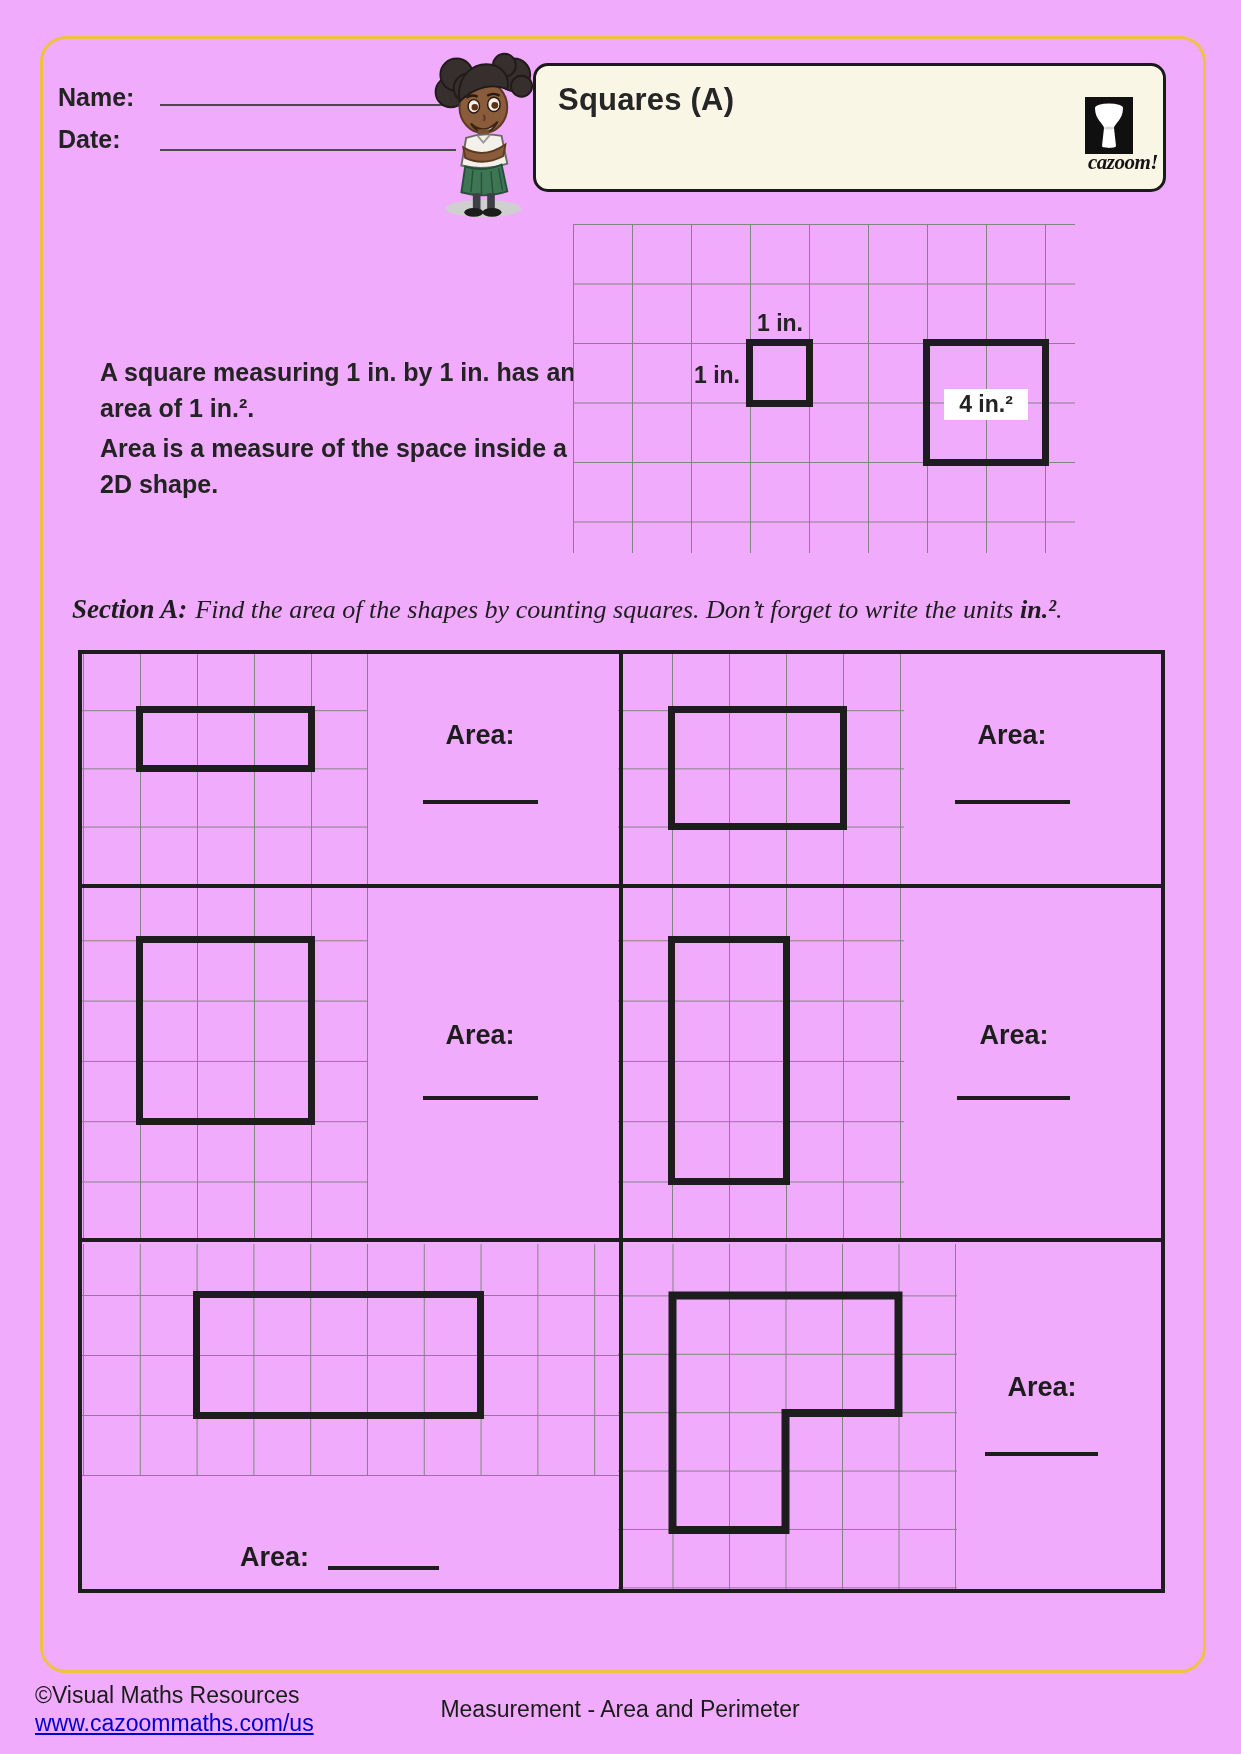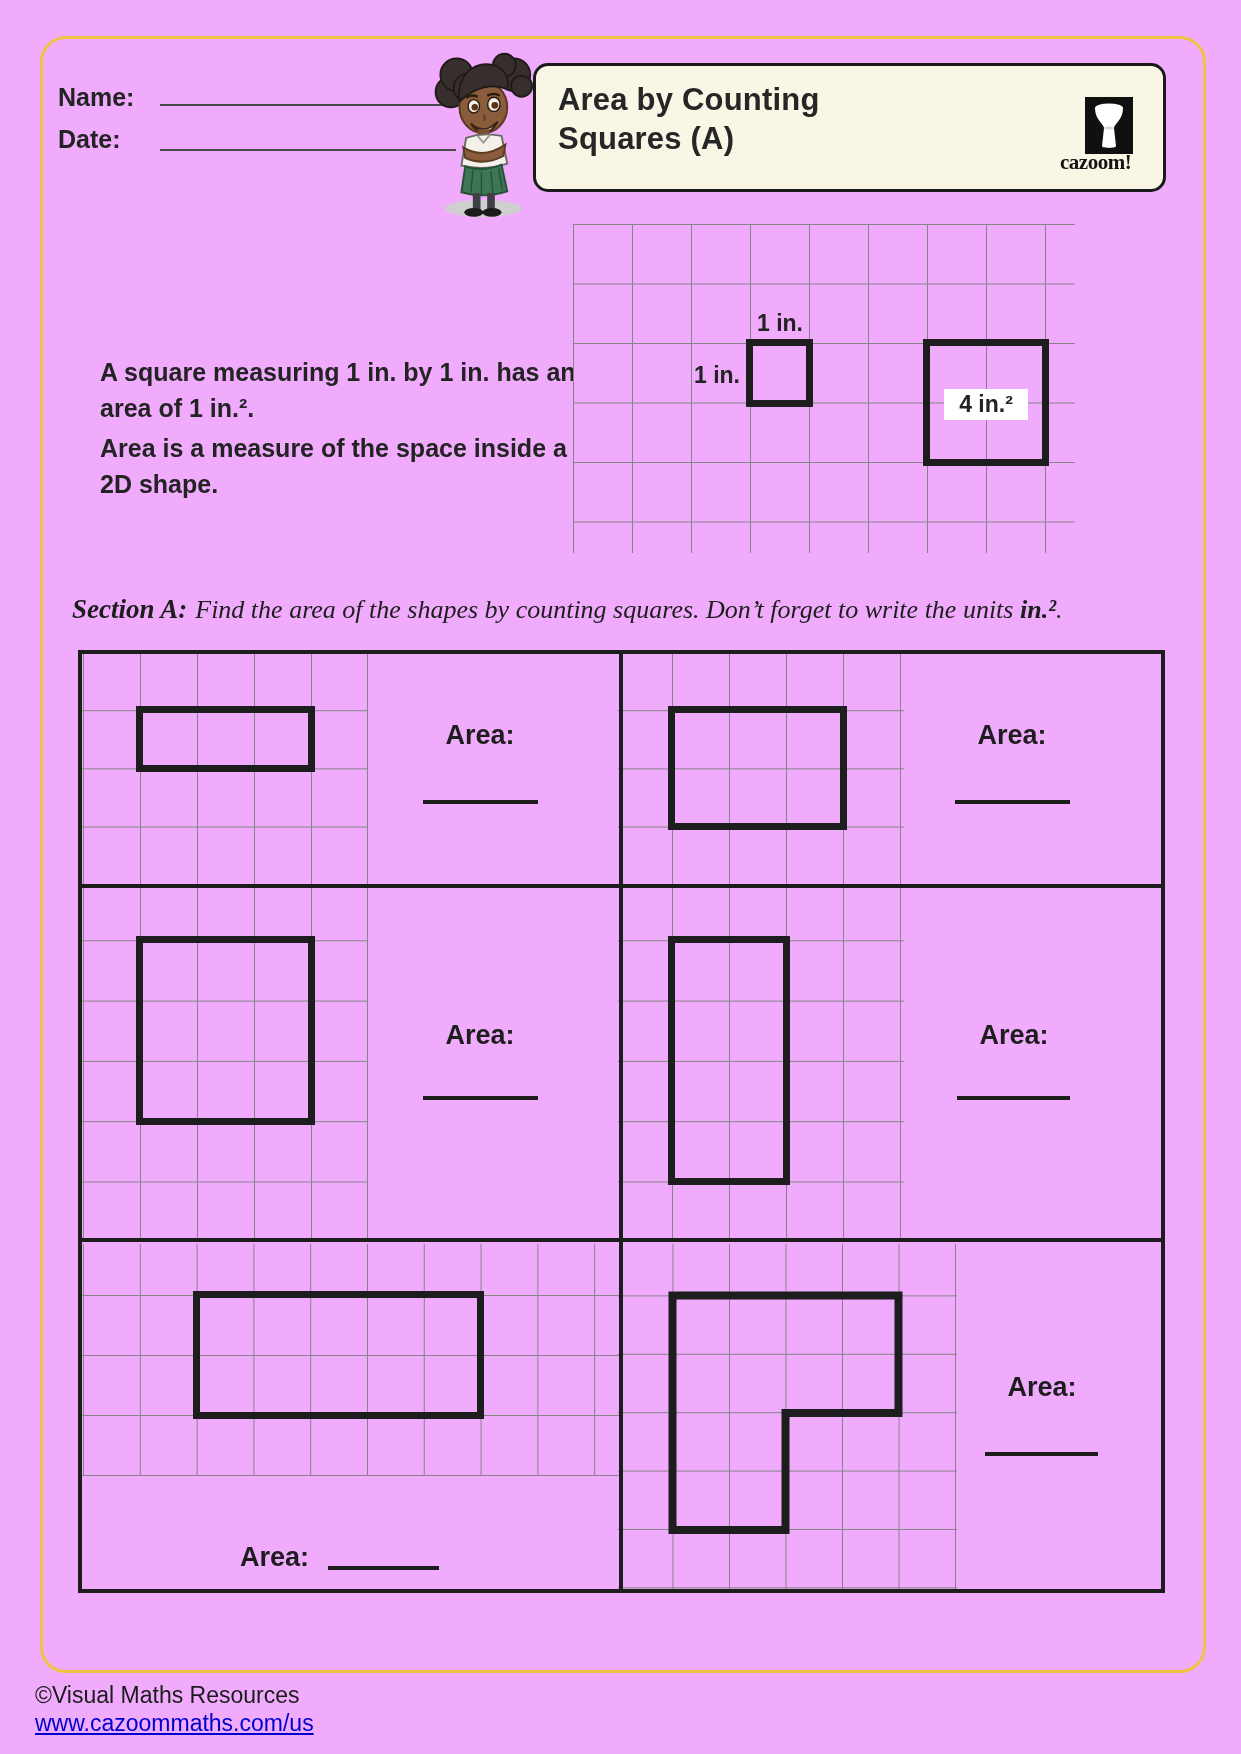--- a/index.html
+++ b/index.html
@@ -18,22 +18,22 @@
   .titlebox {
     position:absolute; left:533px; top:63px; width:633px; height:129px;
     background:#FAF6E6; border:3px solid #1a1a1a; border-radius:15px;
   }
   .titletext {
     position:absolute; left:558px; top:80px; width:460px;
     font-size:31px; font-weight:bold; line-height:39px; color:#262626; letter-spacing:0.2px;
   }
   .logo-square { position:absolute; left:1085px; top:97px; width:48px; height:57px; }
   .logo-text {
-    position:absolute; left:1060px; top:150px; width:98px; text-align:left;
-    font-family:"Liberation Serif", serif; font-weight:bold; font-size:21px; color:#141414; letter-spacing:-0.5px;
+    position:absolute; left:1060px; top:150px; width:98px; text-align:right;
+    font-family:"Liberation Serif", serif; font-weight:bold; font-size:21px; color:#141414; letter-spacing:-0.5px;font-style:italic;
   }
   .intro-p {
     position:absolute; left:100px; width:500px;
     font-size:25px; font-weight:bold; line-height:36px; color:#232323;margin-top:24px;
   }
   .grid {
     position:absolute;
     background-image:
       linear-gradient(to right, #848484 1px, transparent 1px),
       linear-gradient(to bottom, #848484 1px, transparent 1px);
@@ -93,21 +93,20 @@
     <path d="M 49,124 L 45,151 Q 69,158 93,150 L 87,122 Q 68,130 49,124 Z" fill="#3e7553" stroke="#24513a" stroke-width="2"></path>
     <path d="M 57,128 L 55,151 M 66,130 L 66,154 M 76,129 L 78,153 M 84,126 L 88,149" stroke="#24513a" stroke-width="1.5" fill="none"></path>
     <rect x="57" y="152" width="8" height="19" fill="#3f3f46"></rect>
     <rect x="72" y="152" width="8" height="19" fill="#3f3f46"></rect>
     <ellipse cx="58" cy="172" rx="10" ry="4.5" fill="#1c1c1c"></ellipse>
     <ellipse cx="77" cy="172" rx="10" ry="4.5" fill="#1c1c1c"></ellipse>
   </svg>
 
   <div class="titlebox"></div>
   <div class="titletext">
-    <div>Area by Counting</div>
     <div>Squares (A)</div>
   </div>
   <svg class="logo-square" viewBox="0 0 48 57">
     <rect x="0" y="0" width="48" height="57" fill="#101010"></rect>
     <ellipse cx="24" cy="11" rx="14" ry="4.5" fill="#ffffff"></ellipse>
     <path d="M 10,11 C 10,23 19,27 19,31 L 17,49 C 17,51.5 31,51.5 31,49 L 29,31 C 29,27 38,23 38,11 Z" fill="#ffffff"></path>
     <ellipse cx="24" cy="31" rx="5" ry="1.6" fill="#d8d8d8"></ellipse>
   </svg>
   <div class="logo-text">cazoom!</div>
 
@@ -159,14 +158,15 @@
   <div class="ansline" style="left:957px; top:1096px; width:113px;"></div>
 
   <div class="area-label" style="left:240px; top:1542px; width:90px; text-align:left;">Area:</div>
   <div class="ansline" style="left:328px; top:1566px; width:111px;"></div>
 
   <div class="area-label" style="left:960px; top:1372px; width:164px;">Area:</div>
   <div class="ansline" style="left:985px; top:1452px; width:113px;"></div>
 
   <div class="footer-text" style="left:35px; top:1682px;">©Visual Maths Resources</div>
   <div class="footer-text footer-link" style="left:35px; top:1710px;">www.cazoommaths.com/us</div>
+  <div class="footer-text" style="left:420px; top:1696px; width:400px; text-align:center;">Measurement - Area and Perimeter</div>
 
 </div>
 
 </body></html>

